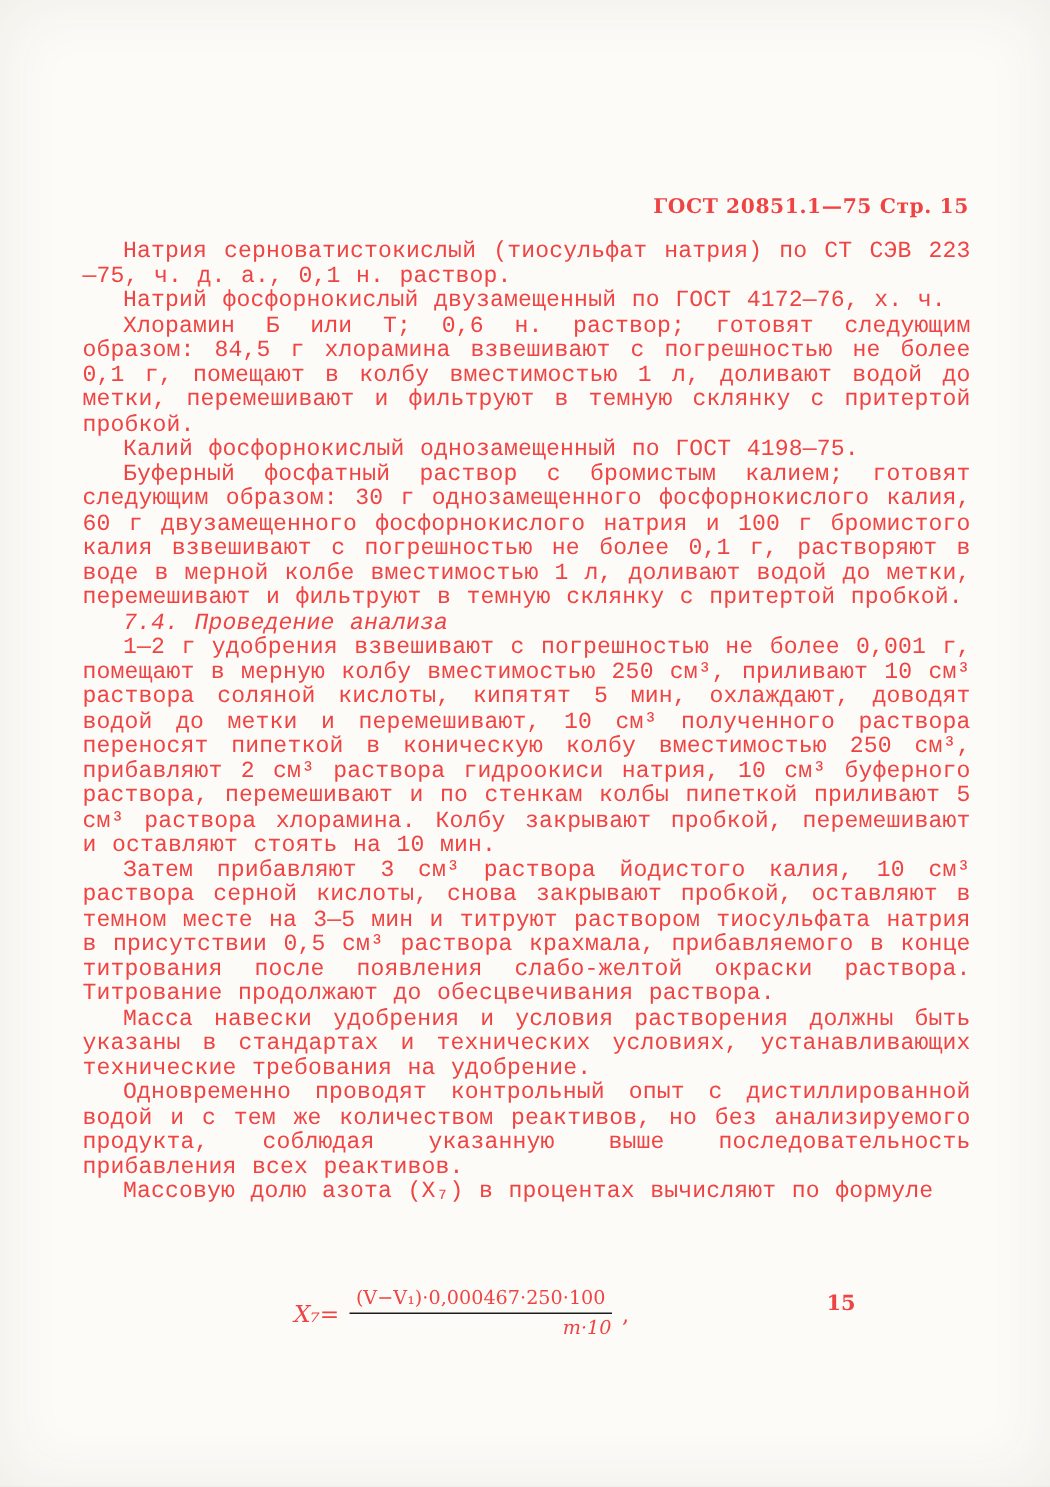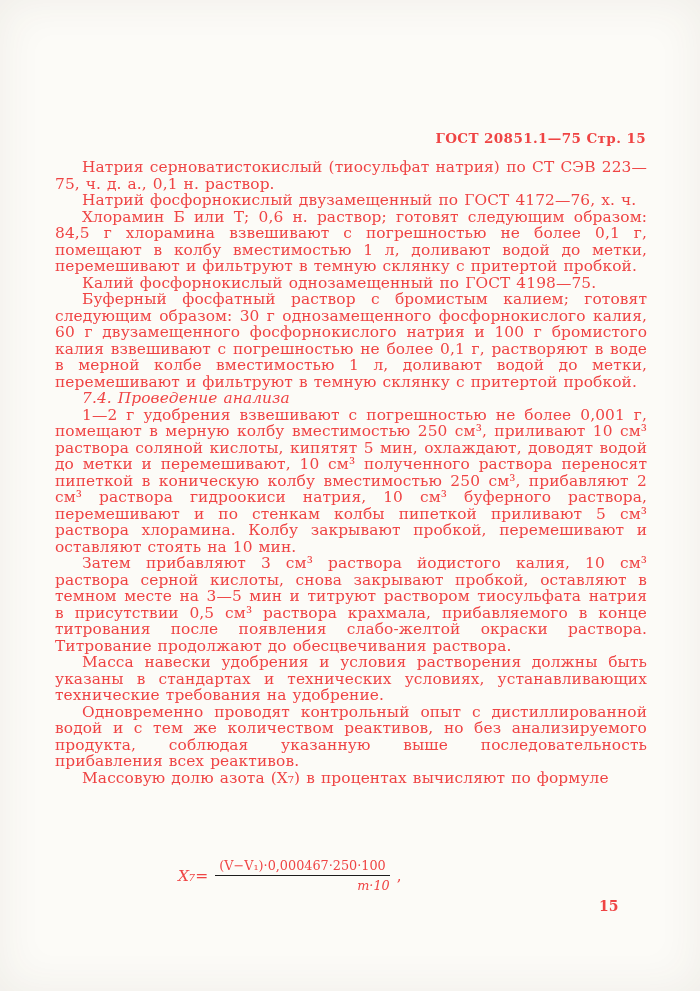--- a/index.html
+++ b/index.html
@@ -32,26 +32,26 @@
     left: 55px;
     width: 592px;
     font-size: 15.4px;
     line-height: 16.5px;
     text-align: justify;
     letter-spacing: 0.1px;
     word-spacing: 1px;
     hyphens: auto;
     -webkit-hyphens: auto;
   }
-  .para { text-indent: 27px; }
+  .para { text-indent: 27px; font-family: Liberation Mono, monospace; }
   .heading { font-style: italic; }
   .formula {
     position: absolute;
     top: 858px;
-    left: 178px;
+    left: 196px;
     display: flex;
     align-items: center;
     font-size: 14px;
   }
   .formula-lhs {
     font-style: italic;
     font-size: 15.5px;
     margin-right: 7px;
   }
   .fraction {
@@ -71,25 +71,24 @@
     font-style: italic;
     white-space: nowrap;
     margin-left: 12px;
   }
   .formula-trailing {
     margin-left: 7px;
     font-size: 15px;
   }
   .page-number {
     position: absolute;
-    top: 898px;
+    top: 861px;
     left: 551px;
     font-weight: 700;
     font-size: 14px;
-    margin-left: 48px;
   }
 </style>
 </head>
 <body>
 
 <div class="page">
 
   <div class="doc-header">ГОСТ 20851.1—75 Стр. 15</div>
 
   <div class="doc-body">

